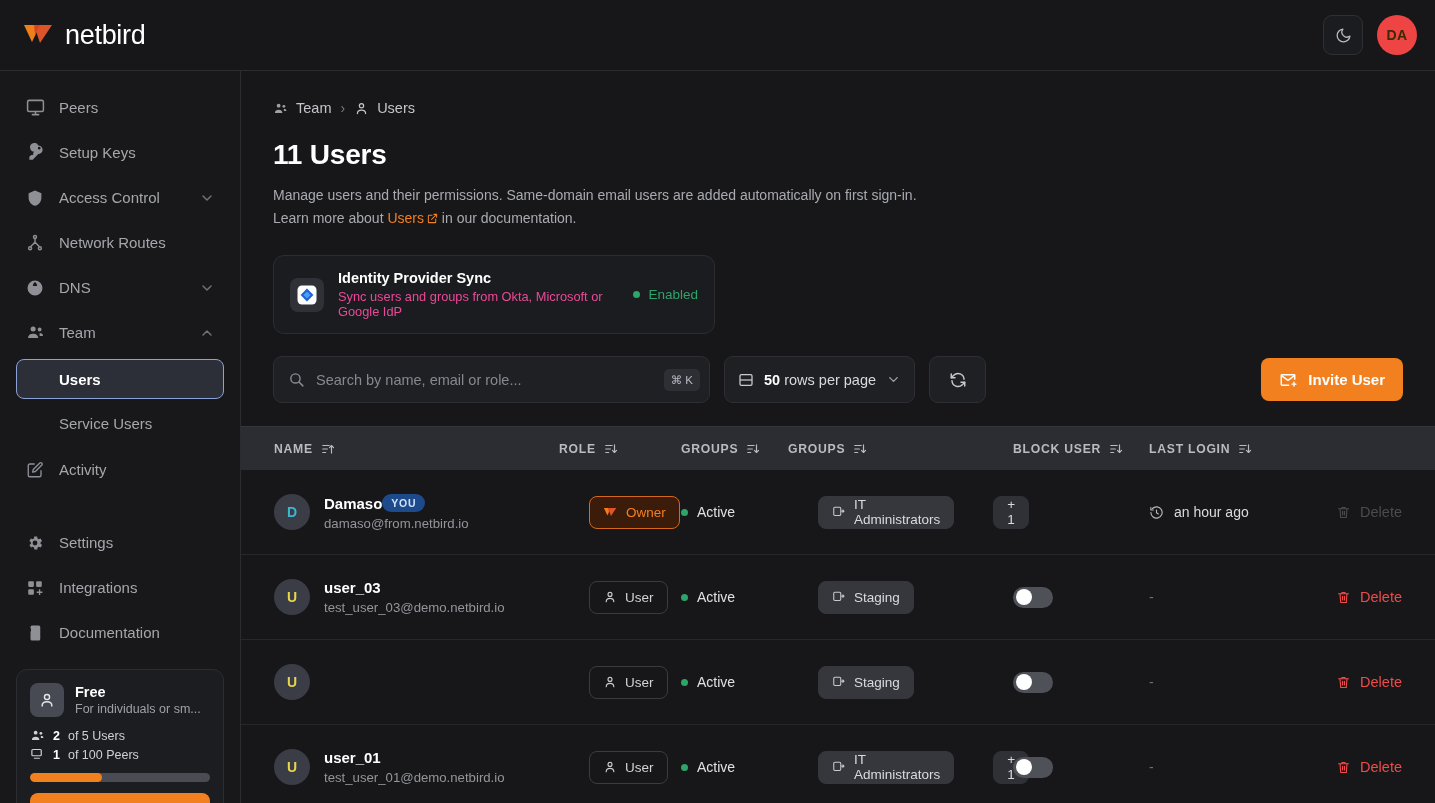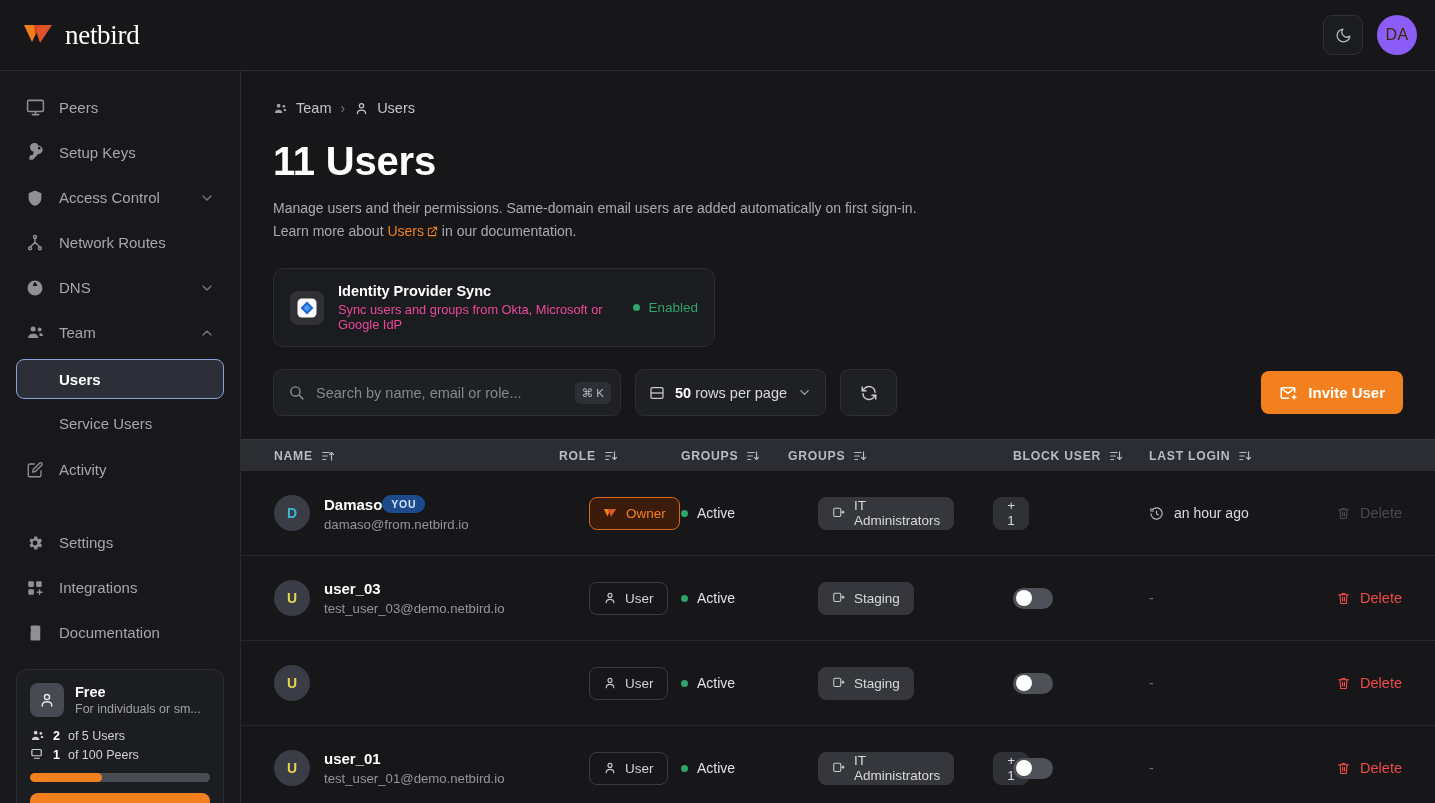--- a/index.html
+++ b/index.html
@@ -14,33 +14,33 @@
 
   
   .topbar {
     height: 71px; min-height: 71px; background: #171719;
     border-bottom: 1px solid #2b2c2f;
     display: flex; align-items: center; justify-content: space-between;
     padding: 0 18px 0 22px;
   }
   .logo { display: flex; align-items: center; gap: 9px; }
   .logo-mark { width: 34px; height: 26px; position: relative; }
-  .logo-text { font-size: 27px; letter-spacing: -0.3px; color: #fff; font-weight: 400; font-family: Liberation Serif, serif; }
+  .logo-text { font-size: 27px; letter-spacing: -0.3px; color: #fff; font-weight: 400; }
   .topbar-right { display: flex; align-items: center; gap: 14px; }
   .theme-btn {
     width: 40px; height: 40px; border-radius: 9px;
     border: 1px solid #2f3033; background: #1b1c1f;
     display: flex; align-items: center; justify-content: center;
     cursor: pointer;
   }
   .avatar-top {
     width: 40px; height: 40px; border-radius: 50%;
-    background: #8b5cf6; color: #3a2a06;
+    background: #ef4444; color: #3a2a06;
     display: flex; align-items: center; justify-content: center;
-    font-size: 16px; font-weight: 400; letter-spacing: .4px; cursor: pointer;
+    font-size: 14px; font-weight: 700; letter-spacing: .4px; cursor: pointer;
   }
 
   
   .body-wrap { display: flex; flex: 1; min-height: 0; }
 
   
   .sidebar {
     width: 241px; min-width: 241px; background: #18181a;
     border-right: 1px solid #2b2c2f;
     display: flex; flex-direction: column; position: relative;
@@ -90,42 +90,42 @@
   }
 
   
   .main { flex: 1; min-width: 0; background: #171719; display: flex; flex-direction: column; overflow: hidden; }
   .main-pad { padding: 29px 32px 0 32px; }
 
   .breadcrumb { display: flex; align-items: center; gap: 9px; font-size: 14.5px; color: #c3c5ca; }
   .breadcrumb .crumb { display: flex; align-items: center; gap: 8px; cursor: pointer; }
   .breadcrumb .sep { color: #7a7c83; font-size: 14px; }
 
-  .page-title { margin-top: 23px; font-size: 40px; font-weight: 700; color: #fff; letter-spacing: -0.2px; }
+  .page-title { margin-top: 23px; font-size: 28px; font-weight: 700; color: #fff; letter-spacing: -0.2px; }
   .page-desc { margin-top: 13px; font-size: 14px; line-height: 1.65; color: #a9abb1; max-width: 880px; }
   .page-desc a { color: #f3801f; text-decoration: none; cursor: pointer; }
   .ext-ico { display: inline-block; vertical-align: -1px; margin-left: 3px; }
 
   .idp-card {
     margin-top: 25px; width: 442px; background: #1b1c1f;
     border: 1px solid #2c2d31; border-radius: 11px;
     padding: 14px 16px; display: flex; align-items: center; gap: 14px;
   }
   .idp-logo {
     width: 34px; height: 34px; border-radius: 8px; background: #2f3137;
     display: flex; align-items: center; justify-content: center; flex: 0 0 34px;
   }
   .idp-title { font-size: 14.5px; font-weight: 700; color: #fff; }
   .idp-sub { font-size: 12.8px; color: #ec4899; margin-top: 3px; }
   .idp-status { margin-left: auto; display: flex; align-items: center; gap: 8px; font-size: 13.5px; color: #2ea36a; }
   .dot { width: 7px; height: 7px; border-radius: 50%; background: #2ea36a; display: inline-block; }
 
   .toolbar { margin-top: 22px; display: flex; align-items: center; gap: 14px; }
   .search-box {
-    width: 348px; height: 47px; background: #1f2024; border: 1px solid #2e2f34;
+    width: 437px; height: 47px; background: #1f2024; border: 1px solid #2e2f34;
     border-radius: 9px; display: flex; align-items: center; gap: 11px; padding: 0 9px 0 14px;
   }
   .search-box input {
     flex: 1; background: transparent; border: 0; outline: 0;
     color: #e4e5e8; font-size: 14.5px; font-family: inherit;
   }
   .search-box input::placeholder { color: #86888f; }
   .kbd {
     background: #2d2f35; border-radius: 5px; color: #b8bac0;
     font-size: 11.5px; padding: 4px 7px; white-space: nowrap;
@@ -142,21 +142,21 @@
   }
   .invite-btn {
     margin-left: auto; height: 43px; background: #f3801f; border-radius: 8px;
     display: flex; align-items: center; gap: 11px; padding: 0 18px;
     color: #fff; font-size: 15px; font-weight: 700; cursor: pointer;
   }
 
   
   .table { margin-top: 23px; flex: 1; min-height: 0; overflow: hidden; }
   .thead {
-    height: 32px; background: #2b2d33; display: flex; align-items: center;
+    height: 44px; background: #2b2d33; display: flex; align-items: center;
     padding: 0 0 0 33px; border-top: 1px solid #34363c;
   }
   .th {
     font-size: 12.2px; letter-spacing: .75px; color: #b9bbc1; font-weight: 700;
     display: flex; align-items: center; gap: 8px; cursor: pointer;
   }
   .tr {
     display: flex; align-items: center; padding: 0 0 0 33px;
     height: 85px; border-bottom: 1px solid #262729; background: #171719;
   }

